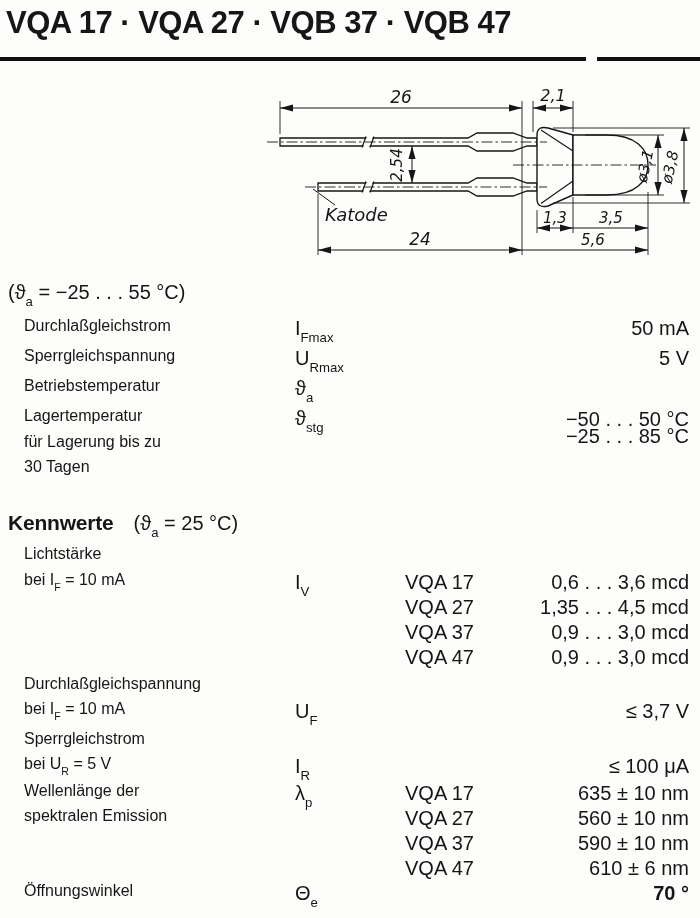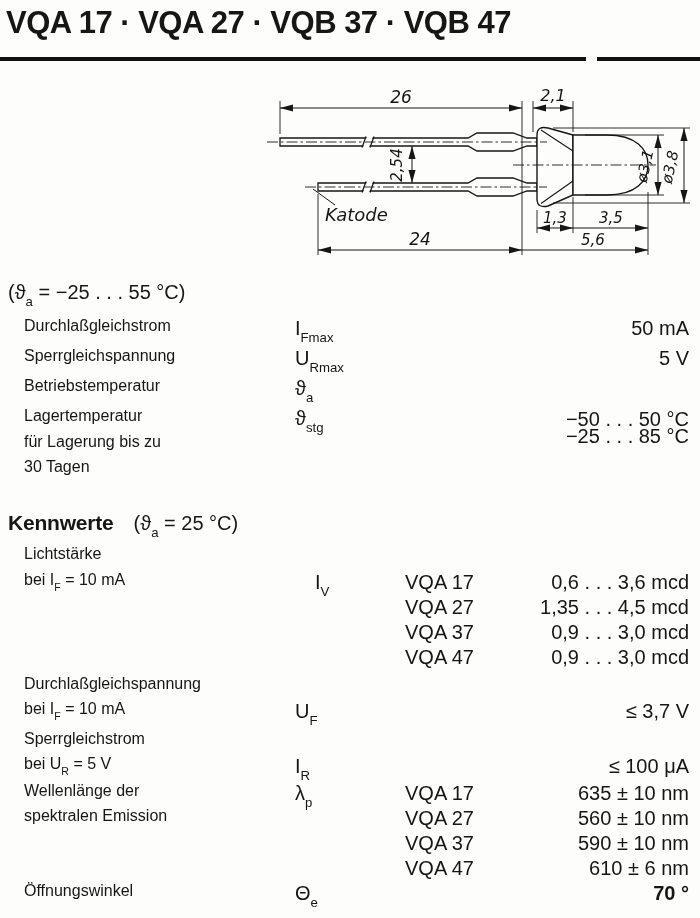--- a/index.html
+++ b/index.html
@@ -134,21 +134,21 @@
 <div class="abs sym" style="top:407px;"><span>ϑ</span><sub>stg</sub></div>
 <div class="abs val" style="top:408px;">−50 . . . 50 °C</div>
 
 <div class="abs heading-line" style="top:511px;">
   <b>Kennwerte</b>
   <span class="cond"><span>(ϑ</span><sub>a</sub><span> = 25 °C)</span></span>
 </div>
 
 <div class="abs param" style="top:545px;">Lichtstärke</div>
 <div class="abs param" style="top:571px;"><span>bei I</span><sub>F</sub><span> = 10 mA</span></div>
-<div class="abs sym" style="top:571px;margin-left:20px;"><span>I</span><sub>V</sub></div>
+<div class="abs sym" style="top:571px;"><span>I</span><sub>V</sub></div>
 <div class="abs typ" style="top:571px;">VQA 17</div>
 <div class="abs val" style="top:571px;">0,6 . . . 3,6 mcd</div>
 <div class="abs typ" style="top:596px;">VQA 27</div>
 <div class="abs val" style="top:596px;">1,35 . . . 4,5 mcd</div>
 <div class="abs typ" style="top:621px;">VQA 37</div>
 <div class="abs val" style="top:621px;">0,9 . . . 3,0 mcd</div>
 <div class="abs typ" style="top:646px;">VQA 47</div>
 <div class="abs val" style="top:646px;">0,9 . . . 3,0 mcd</div>
 
 <div class="abs param" style="top:675px;">Durchlaßgleichspannung</div>

